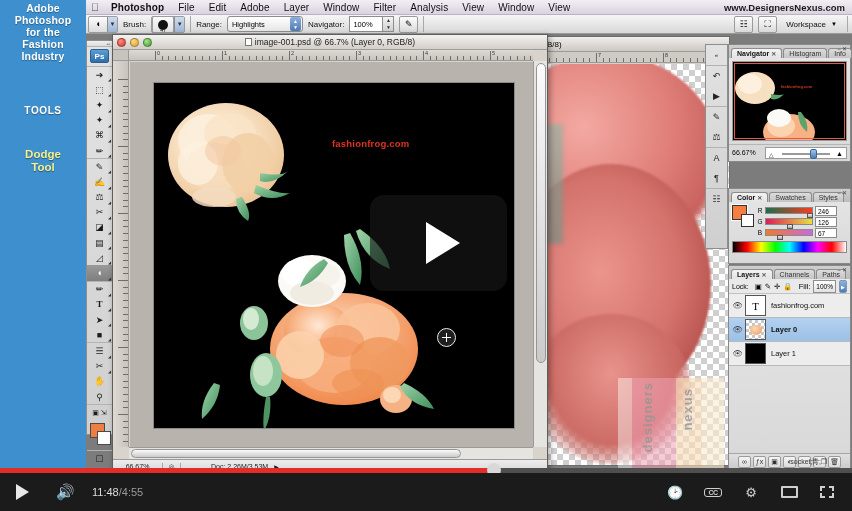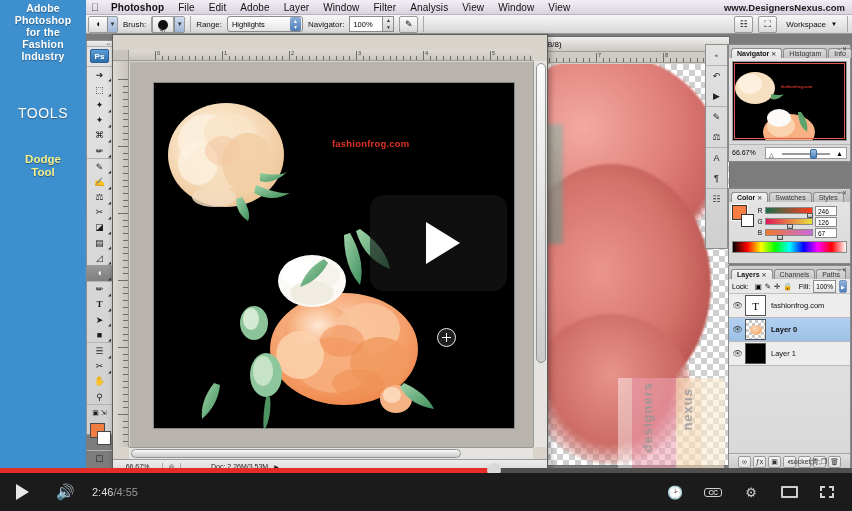--- a/index.html
+++ b/index.html
@@ -7,21 +7,21 @@
   body { font-family:"Liberation Sans", sans-serif; font-size:9px; color:#000; }
 
   
   #root { position:relative; width:852px; height:511px; }
 
   
   #promo { position:absolute; left:0; top:0; width:86px; height:470px;
            background:#3e8fcd; text-align:center; }
   #promo .title { color:#fff; font-size:10.5px; font-weight:bold; line-height:12px;
                   padding-top:2px; text-shadow:0 1px 1px rgba(0,0,0,.35); letter-spacing:.2px;}
-  #promo .tools { color:#fff; font-size:14px; font-weight:normal; margin-top:43px;
+  #promo .tools { color:#fff; font-size:10px; font-weight:bold; margin-top:43px;
                   letter-spacing:.6px; text-shadow:0 1px 1px rgba(0,0,0,.35);}
   #promo .toolname { color:#f4f08a; font-size:11.5px; font-weight:bold; margin-top:32px;
                      line-height:13px; text-shadow:0 1px 1px rgba(0,0,0,.4);}
 
   
   #menubar { position:absolute; left:86px; top:0; width:766px; height:15px;
              background:linear-gradient(to bottom,#f2eef4 0%,#e8e2ec 45%,#d9d2e0 100%);
              border-bottom:1px solid #b9b2c0; display:flex; align-items:center; }
   #menubar .apple { width:18px; text-align:center; font-size:11px; color:#4a4a4a;}
   #menubar .mi { padding:0 7px; font-size:10px; color:#111; letter-spacing:.1px;}
@@ -449,20 +449,28 @@
     <div class="canvas2">
 
       <div class="rose-big" style="left:-30px;top:-10px;width:230px;height:210px;background:radial-gradient(ellipse at 40% 35%,#f3a9a2 0%,#e07f79 45%,#c8625e 72%,rgba(200,98,94,0) 78%);"></div>
       <div class="rose-big" style="left:-10px;top:100px;width:200px;height:240px;background:radial-gradient(ellipse at 45% 45%,#eb958d 0%,#d4726c 50%,#b95550 75%,rgba(185,85,80,0) 80%);"></div>
       <div class="rose-big" style="left:10px;top:250px;width:160px;height:150px;background:radial-gradient(ellipse at 50% 40%,#e8938c 0%,#cd6c66 55%,rgba(205,108,102,0) 78%);"></div>
       <div style="position:absolute;left:20px;top:60px;width:22px;height:120px;background:linear-gradient(to bottom,#7fb6a8,#5d9487);opacity:.55;filter:blur(2px);"></div>
     </div>
   </div>
 
   <div id="doc1">
+    <div class="titlebar">
+      <div class="wbtn r"></div>
+      <div class="wbtn y"></div>
+      <div class="wbtn g"></div>
+      <div class="doctitle">
+        <span class="fileicon"></span><span>image-001.psd @ 66.7% (Layer 0, RGB/8)</span>
+      </div>
+    </div>
 
     <div class="corner-box"></div>
     <div class="ruler-h">
       <div class="tickrow" id="rulerH">
           <div class="tick maj" style="left:26px"></div>
           <div class="ticklbl" style="left:28px">0</div>
           <div class="tick" style="left:32.7px"></div>
           <div class="tick" style="left:39.4px"></div>
           <div class="tick" style="left:46.1px"></div>
           <div class="tick" style="left:52.8px"></div>
@@ -840,21 +848,21 @@
     <div id="progfill" style="width: 58%;"></div>
     <div id="proghandle" style="left: 58%;"></div>
   </div>
 
   <div id="ytbar">
     <div class="ctl">
         <span class="yt-play-tri"></span>
       </div>
     <div class="ctl">🔊</div>
     <div class="time">
-      <span>2:46</span><span class="sep">/</span><span class="dur">4:55</span>
+      <span>11:48</span><span class="sep">/</span><span class="dur">4:55</span>
     </div>
     <div class="grow"></div>
     <div class="ricon">🕑</div>
     <div class="ricon">
         <span class="cc-box">CC</span>
       </div>
     <div class="ricon">⚙</div>
     <div class="ricon">
         <span class="theater"></span>
       </div>

